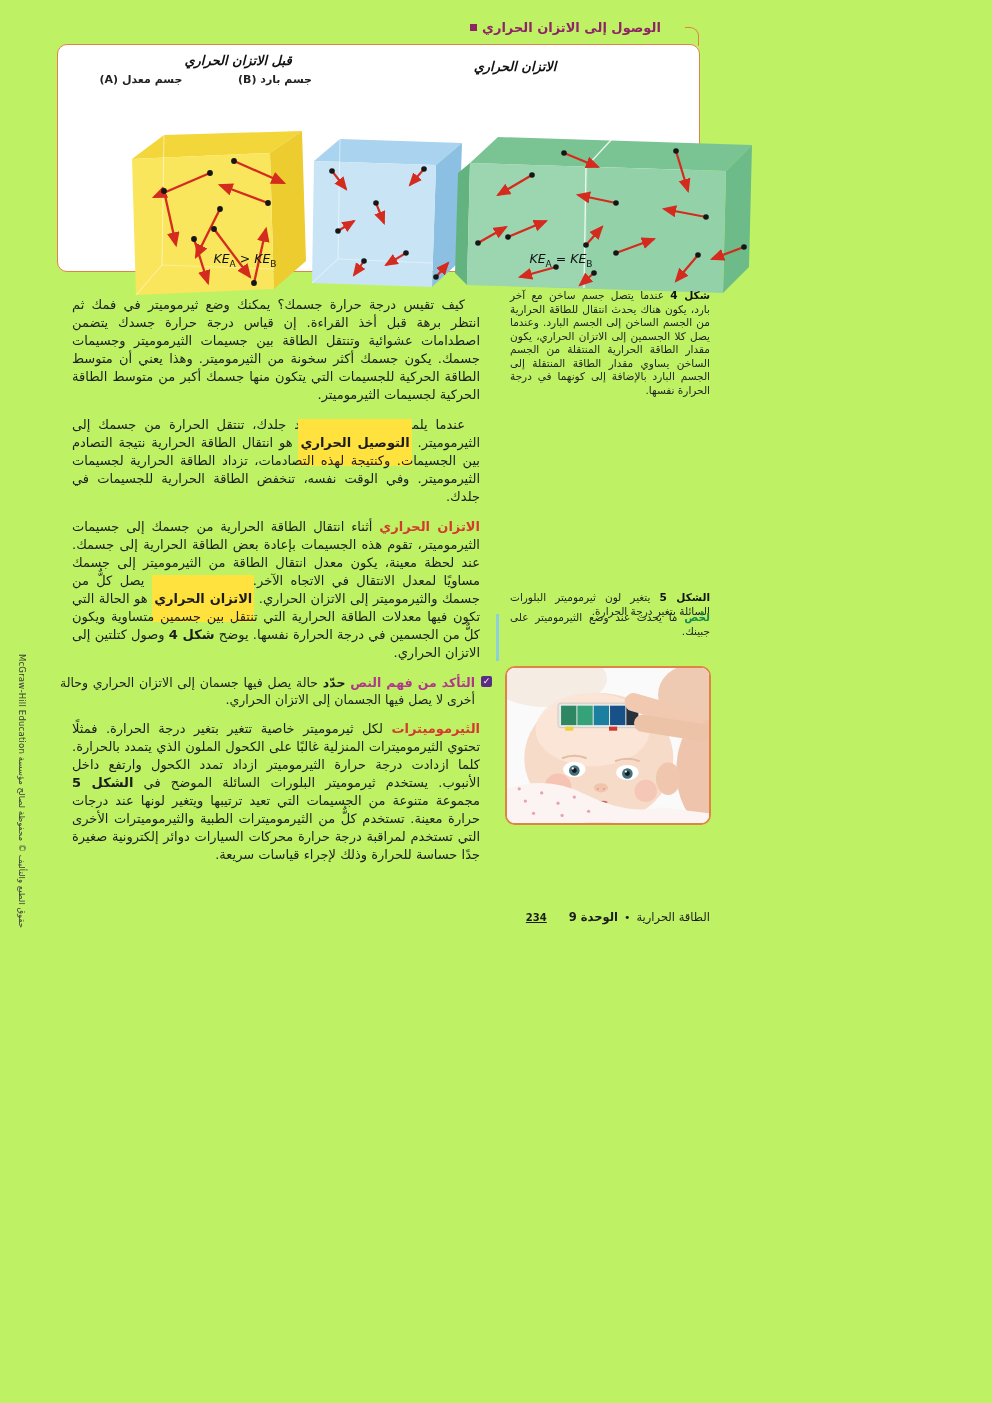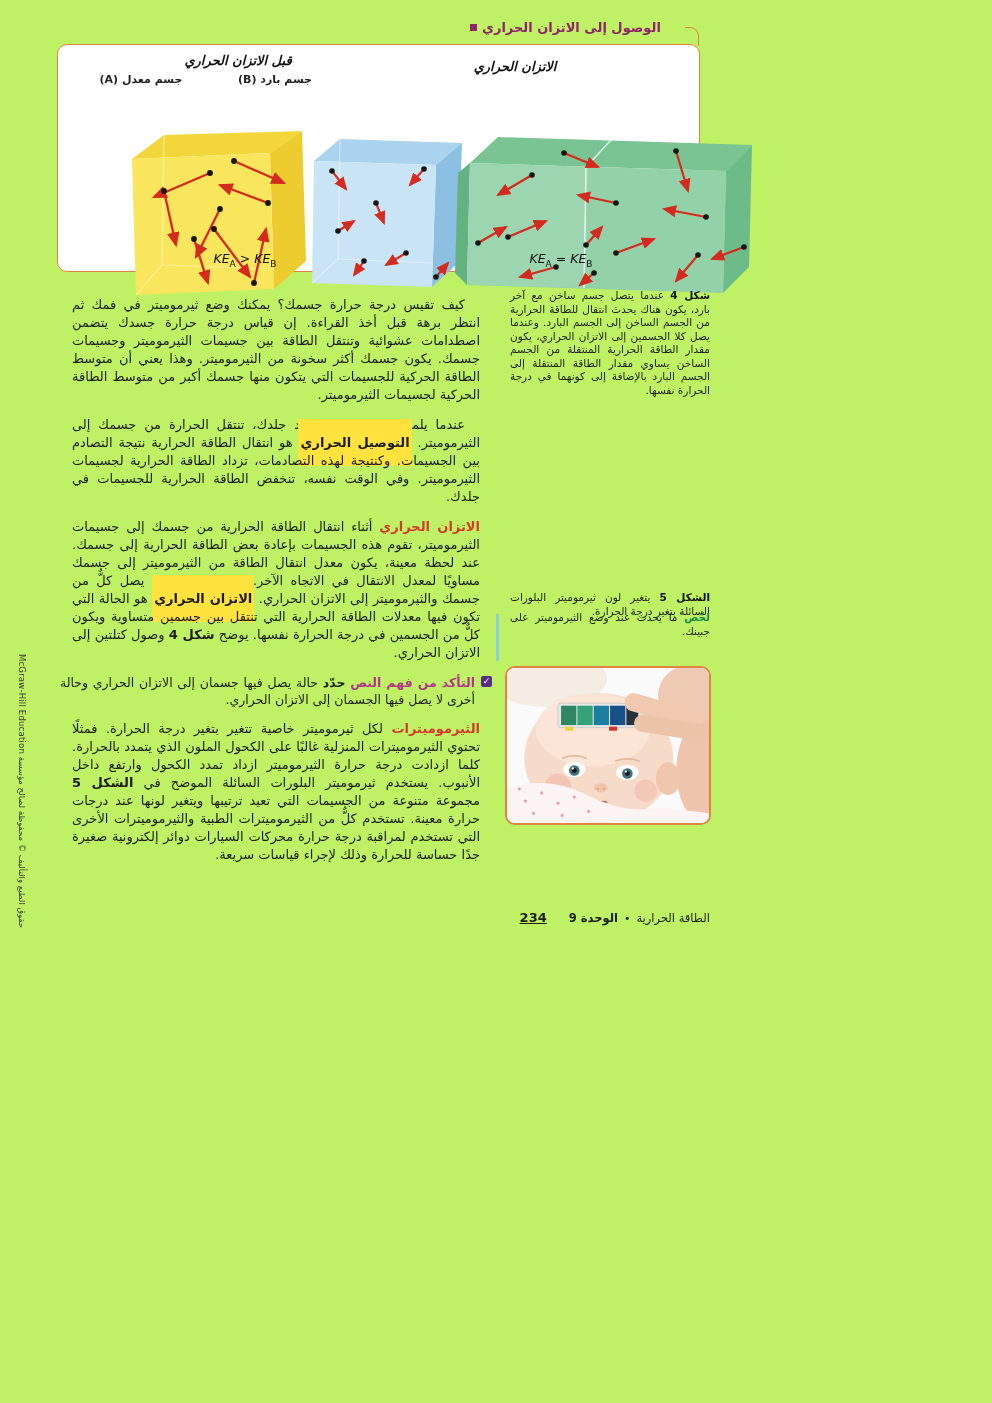--- a/index.html
+++ b/index.html
@@ -54,21 +54,21 @@
   .photo{
     position:absolute;left:505px;top:666px;width:202px;height:155px;
     border:2px solid var(--c-orange,#e08345);border-radius:10px;overflow:hidden;background:#fff;
   }
   .photo svg{display:block;width:100%;height:100%;}
   
   .footer{
     position:absolute;top:910px;left:420px;width:290px;
     display:flex;justify-content:flex-end;align-items:baseline;gap:6px;direction:ltr;
   }
-  .footer .pn{font-weight:bold;font-size:13px;text-decoration:underline;}
+  .footer .pn{font-weight:bold;font-size:10px;text-decoration:underline;}
   .footer .unit{font-weight:bold;font-size:11.5px;direction:rtl;margin-left:16px;}
   .footer .bullet{font-size:11px;}
   .footer .chapter{font-size:11.5px;direction:rtl;}
   
   .copyright{
     position:absolute;left:27px;top:628px;width:300px;
     transform:rotate(90deg);transform-origin:0 0;
     font-size:8.5px;color:#3a3a3a;direction:rtl;white-space:nowrap;letter-spacing:.2px;
   }
 </style>

